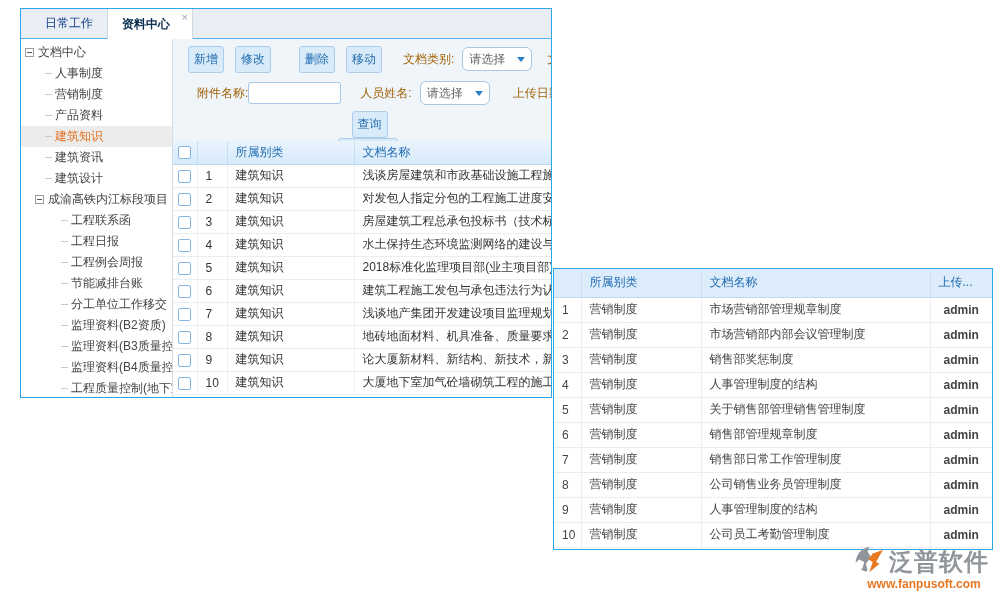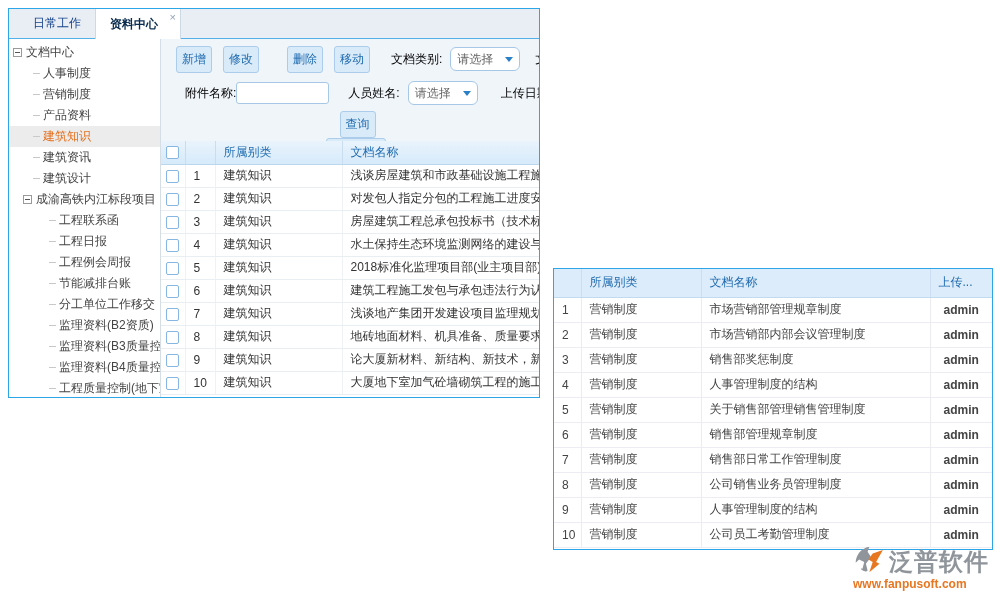--- a/index.html
+++ b/index.html
@@ -1,20 +1,20 @@
 <!DOCTYPE html>
 <html><head>
 <meta charset="utf-8">
 <style>
   * { margin:0; padding:0; box-sizing:border-box; }
   html,body { width:1000px; height:600px; background:#fff; overflow:hidden;
               font-family:"Liberation Sans","DejaVu Sans",sans-serif; font-size:12px; }
 
   
-  .win { position:absolute; left:8px; top:8px; width:532px; height:390px;
+  .win { position:absolute; left:20px; top:8px; width:532px; height:390px;
          border:1px solid #2da6e8; background:#fff; overflow:hidden; }
   .tabbar { height:30px; background:#e9eef5; border-bottom:1px solid #54b0e8;
             display:flex; align-items:flex-end; padding-left:10px; }
   .tab { padding:7px 14px 6px; color:#15428b; cursor:pointer; }
   .tab.active { background:#fff; font-weight:bold; color:#0a2c4e; position:relative;
                 border:1px solid #cdd9e4; border-bottom:none; margin-bottom:-1px; padding-right:22px; }
   .tab-close { position:absolute; top:2px; right:4px; font-size:11px; color:#8fa3b5; font-weight:normal; }
 
   .winbody { display:flex; height:358px; }
   .sidebar { width:152px; border-right:1px solid #d5dde5; overflow:hidden; padding-top:3px; background:#fff; }
@@ -26,21 +26,21 @@
          position:relative; margin-right:4px; vertical-align:-1px; }
   .exp::after { content:""; position:absolute; left:1px; right:1px; top:3px; border-top:1px solid #555; }
   .dash { display:inline-block; width:7px; height:1px; background:#c9c9c9; vertical-align:middle; margin-right:3px; }
 
   .main { flex:1; display:flex; flex-direction:column; overflow:hidden; background:#fff; min-width:0; }
   .filters { background:#f0f5fa; padding-top:4px; overflow:hidden; }
   .frow { height:32px; display:flex; align-items:center; white-space:nowrap; overflow:hidden; }
   .frow2 { height:36px; } .frow3 { height:30px;flex-direction:column; }
   .btn { background:#d9eaf8; border:1px solid #abcdeb; color:#1f6bb0; border-radius:3px;
          padding:4px 5px; font-size:12px; cursor:pointer; flex:0 0 auto; }
-  .lbl { color:#000000; flex:0 0 auto; }
+  .lbl { color:#a16207; flex:0 0 auto; }
   .selectbox { width:70px; height:24px; background:#fff; border:1px solid #a6c8e6; border-radius:6px;
                display:inline-flex; align-items:center; justify-content:space-between;
                padding:0 6px; color:#666; cursor:pointer; flex:0 0 auto; }
   .caret { width:0; height:0; border-left:4px solid transparent; border-right:4px solid transparent;
            border-top:5px solid #2a7fc9; }
   .txtinput { width:93px; height:22px; border:1px solid #a6c8e6; border-radius:3px; background:#fff;
               padding:0 4px; font-size:12px; flex:0 0 auto; }
 
   table { border-collapse:collapse; width:100%; table-layout:fixed; }
   .grid th { height:23px; background:linear-gradient(#e9f3fc,#d6eafa); color:#1f6bb0;
@@ -61,21 +61,21 @@
               overflow:hidden; white-space:nowrap; }
   .grid2 td { height:25px; color:#444; padding:0 8px; border-right:1px solid #ebebf0;
               border-bottom:1px solid #ececf2; overflow:hidden; white-space:nowrap; }
   .grid2 th:last-child, .grid2 td:last-child { border-right:none; }
   .ctr { text-align:center;font-weight:bold; }
 
   
   .logo { position:absolute; left:853px; top:545px; width:142px; }
   .logo-top { display:flex; align-items:center; }
   .logo-name { font-size:24px; font-weight:bold; color:#8f959b; letter-spacing:1px; line-height:30px; }
-  .logo-url { font-size:12px; font-weight:bold; color:#e87722; text-align:left; margin-top:-2px; }
+  .logo-url { font-size:12px; font-weight:bold; color:#e87722; text-align:center; margin-top:-2px; }
 </style>
 </head>
 <body>
 
 <div class="win">
   <div class="tabbar">
     <div class="tab">日常工作</div>
     <div class="tab active">
       <span>资料中心</span>
       <span class="tab-close">×</span>

